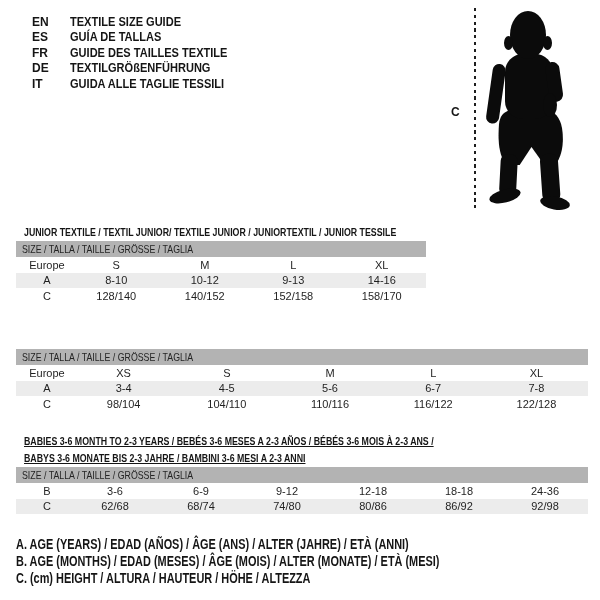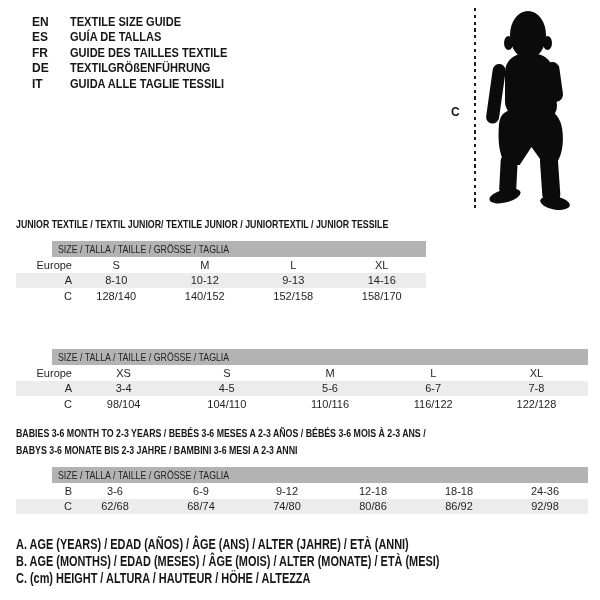--- a/index.html
+++ b/index.html
@@ -20,36 +20,36 @@
 
   
   .dotline{
     position:absolute;left:474px;top:8px;width:2px;height:204px;
     background:repeating-linear-gradient(to bottom,#1e1e1e 0 3.2px,transparent 3.2px 6.8px);
   }
   .fig-label{position:absolute;left:451px;top:105px;font-size:12px;font-weight:700;color:#151515;}
   .baby{position:absolute;left:483px;top:6px;}
 
   
-  .tbl-title{position:absolute;left:16px;margin:0;font-size:11px;font-weight:700;color:#151515;line-height:16.5px;}
+  .tbl-title{position:absolute;left:16px;margin:8px;font-size:11px;font-weight:700;color:#151515;line-height:16.5px;text-decoration:underline;}
   #t1-title{top:216px;}
   #t2-title{top:320px;}
   #t3-title{top:425px;}
   .subscript{font-size:8px;vertical-align:-2.5px;}
 
   
   .tbl{position:absolute;left:16px;font-size:11px;color:#1f1f1f;}
   #t1{top:241px;width:410px;}
   #t2{top:349px;width:572px;}
   #t3{top:467px;width:572px;}
-  .size-bar{height:16px;background:#b3b3b3;display:flex;align-items:center;padding-left:6px;font-size:11px;color:#242424;margin-left:36px;}
+  .size-bar{height:16px;background:#b3b3b3;display:flex;align-items:center;padding-left:6px;font-size:11px;color:#242424;}
   .trow{display:flex;align-items:center;height:15.5px;background:#ffffff;}
   .rows .trow:nth-child(even){background:#ececec;}
   .tcell{flex:1 1 0;text-align:center;}
-  .tcell.rowlabel{flex:0 0 50px;text-align:right;padding-left:6px;}
+  .tcell.rowlabel{flex:0 0 50px;text-align:center;padding-left:6px;}
 
   
   .footnotes{position:absolute;left:16px;top:535px;}
   .fn-line{height:17px;font-size:14px;font-weight:700;color:#151515;display:flex;align-items:center;}
 </style>
 </head>
 <body>
 
 <div class="page">
 

